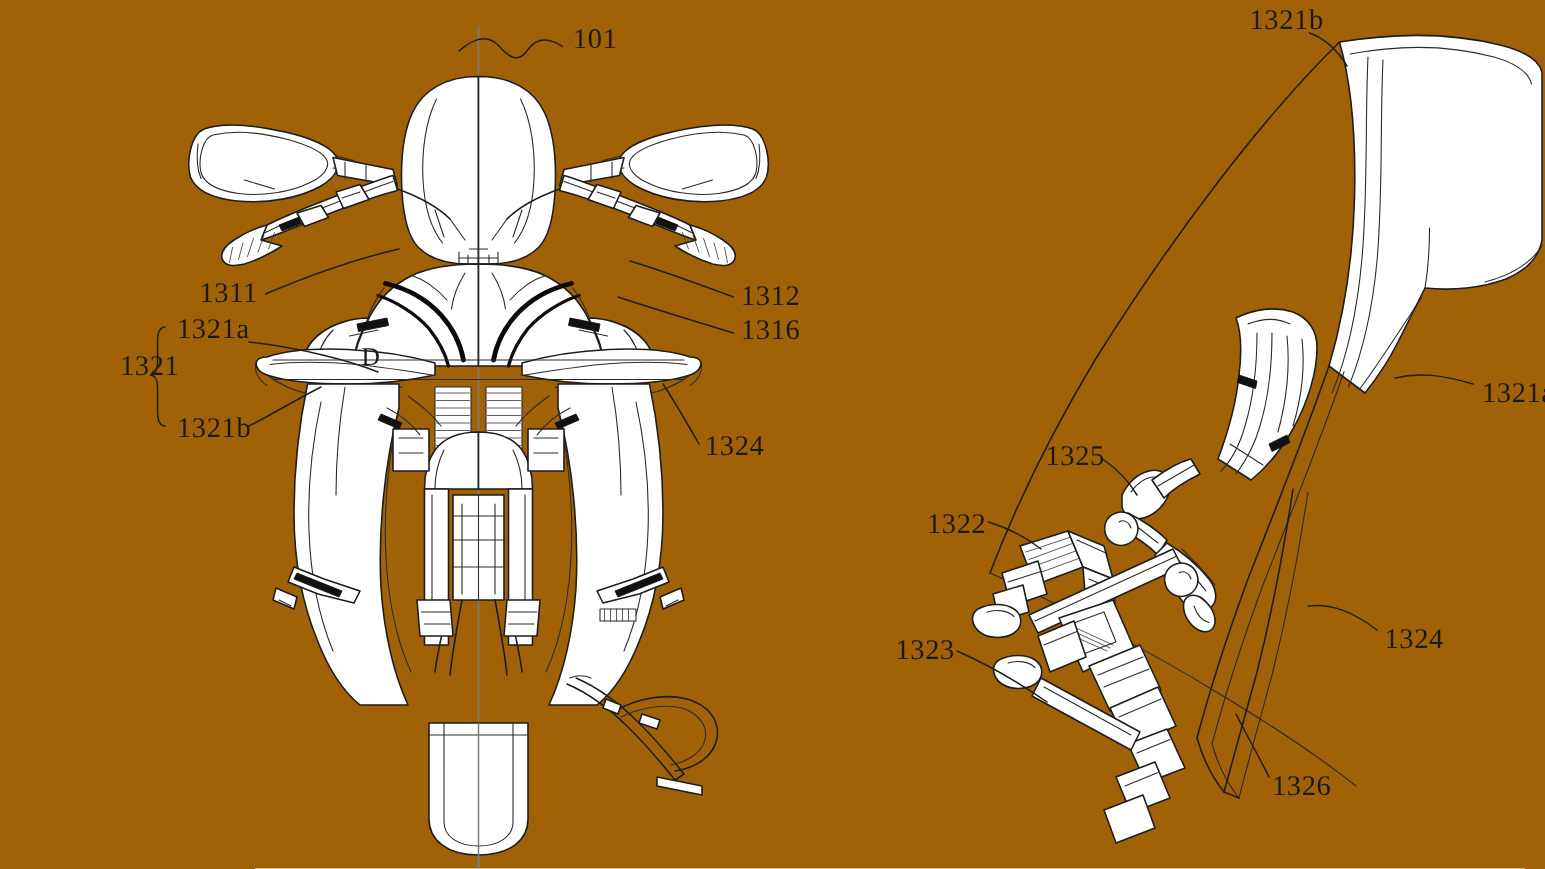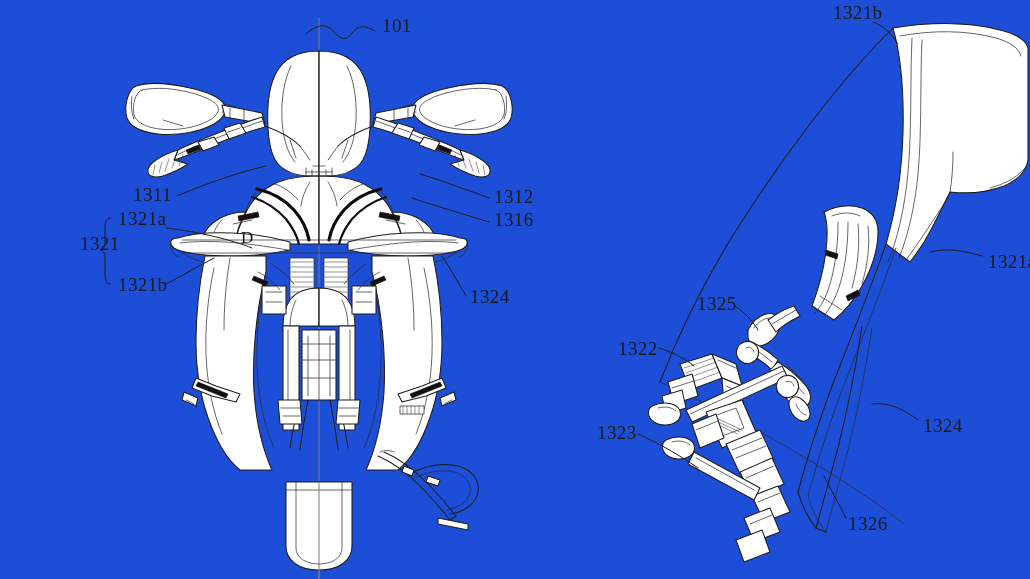--- a/index.html
+++ b/index.html
@@ -7,21 +7,21 @@
     padding: 0;
     background: #ffffff;
   }
   body {
     font-family: "Liberation Serif", serif;
   }
   #canvas {
     position: relative;
     width: 1030px;
     height: 579px;
-    background: #1d4ed8;
+    background: #a16207;
     overflow: hidden;
   }
   #canvas svg {
     position: absolute;
     top: 0;
     left: 0;
     width: 1030px;
     height: 579px;
   }
   .ref-label {

